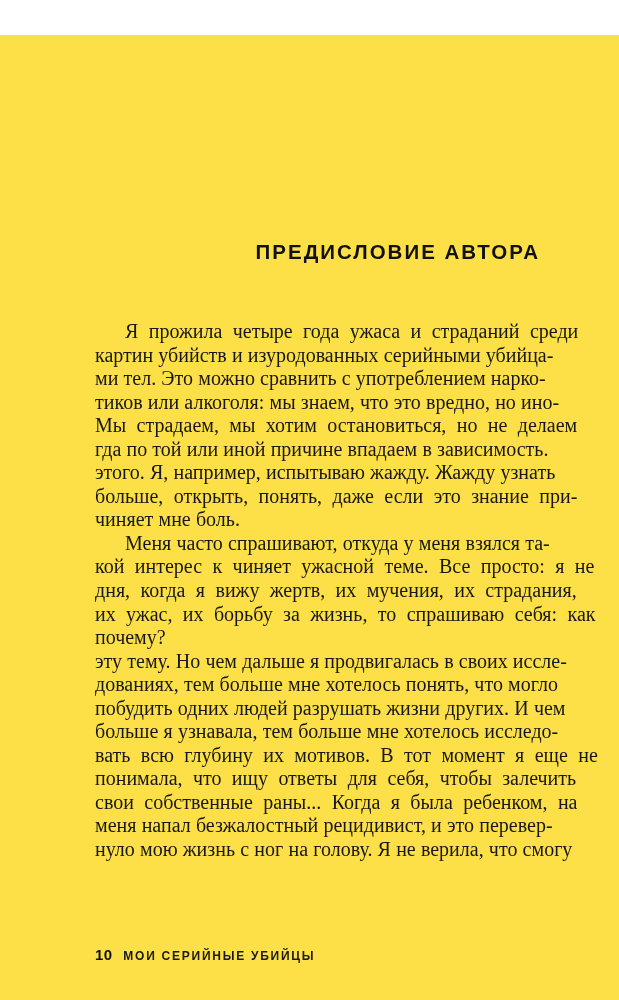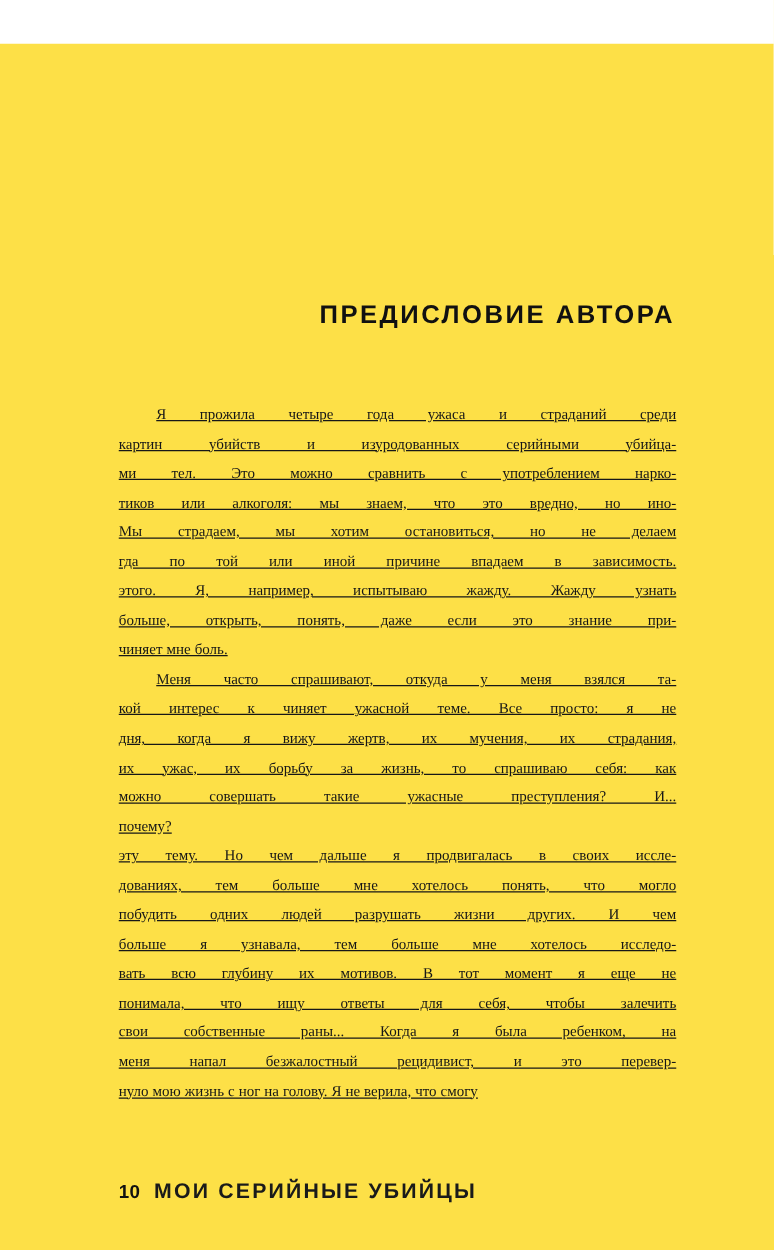--- a/index.html
+++ b/index.html
@@ -39,29 +39,28 @@
   .body-block {
     position: absolute;
     left: 95px;
     top: 285px;
     width: 446px;
   }
 
   .body-par {
     margin: 0;
     font-family: "Liberation Serif", "DejaVu Serif", serif;
-    font-size: 12px;
+    font-size: 20px;
     line-height: 23.55px;
     color: #171717;
     text-align: justify;
     text-indent: 30px;
     hyphens: manual;
     -webkit-hyphens: manual;
     word-spacing: 0.2px;
-    text-decoration: underline;
   }
 
   
   .body-par > .ln {
     display: block;
     text-align: justify;
     text-align-last: justify;
     text-indent: 0;
     white-space: pre;
   }
@@ -86,21 +85,21 @@
     font-family: "Liberation Sans", sans-serif;
     font-weight: 700;
     font-size: 15px;
     letter-spacing: 0.3px;
     color: #111111;
   }
 
   .running-head {
     font-family: "Liberation Sans", sans-serif;
     font-weight: 600;
-    font-size: 17px;
+    font-size: 12px;
     letter-spacing: 1.75px;
     color: #1a1a1a;
     white-space: nowrap;
   }
 </style>
 </head>
 <body>
 
 <div class="page">
 
@@ -118,21 +117,20 @@
       <span class="ln">этого. Я, например, испытываю жажду. Жажду узнать</span>
       <span class="ln">больше,  открыть,  понять,  даже  если  это  знание  при-</span>
       <span class="ln last">чиняет мне боль.</span>
     </p>
 
     <p class="body-par">
       <span class="ln first">Меня часто спрашивают, откуда у меня взялся та-</span>
       <span class="ln">кой  интерес  к  чиняет  ужасной  теме.  Все  просто:  я  не</span>
       <span class="ln">дня,  когда  я  вижу  жертв,  их  мучения,  их  страдания,</span>
       <span class="ln">их  ужас,  их  борьбу  за  жизнь,  то  спрашиваю  себя:  как</span>
-      <span class="ln">можно  совершать  такие  ужасные  преступления?  И...</span>
       <span class="ln last">почему?</span>
     </p>
 
     <p class="body-par">
       <span class="ln">эту тему. Но чем дальше я продвигалась в своих иссле-</span>
       <span class="ln">дованиях, тем больше мне хотелось понять, что могло</span>
       <span class="ln">побудить одних людей разрушать жизни других. И чем</span>
       <span class="ln">больше я узнавала, тем больше мне хотелось исследо-</span>
       <span class="ln">вать  всю  глубину  их  мотивов.  В  тот  момент  я  еще  не</span>
       <span class="ln">понимала,  что  ищу  ответы  для  себя,  чтобы  залечить</span>

